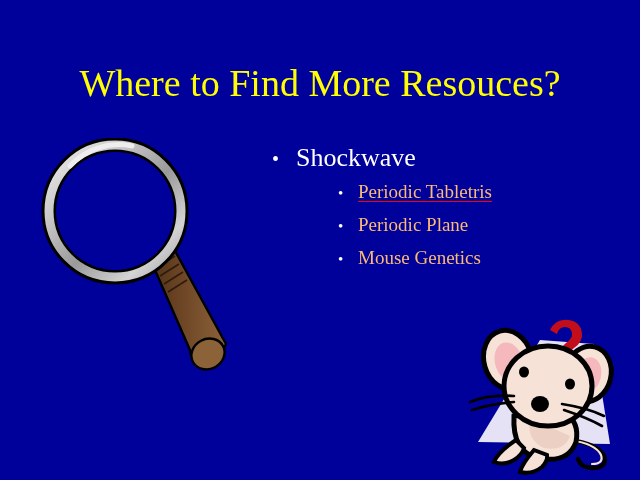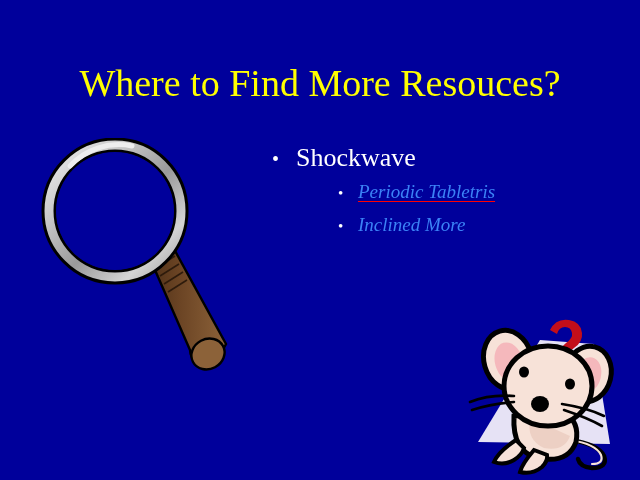--- a/index.html
+++ b/index.html
@@ -57,21 +57,21 @@
   .lvl1 .marker { width: 24px; font-size: 20px; }
 
   
   .lvl2 { font-size: 23px; line-height: 33px; padding-left: 36px; }
   .lvl2 .marker { width: 24px; font-size: 23px; }
   .lvl2 .txt { color: #FF0000; }
 
   
   .lvl3 { font-size: 19px; line-height: 31px; padding-left: 66px; }
   .lvl3 .marker { width: 20px; font-size: 15px; }
-  .lvl3 .txt { color: #3b82f6; font-style: italic; }
+  .lvl3 .txt { color: #fdba74; }
 
   .link {
     color: #FF0000;
     text-decoration: underline;
     text-decoration-color: #FF0000;
     text-underline-offset: 3px;
     cursor: pointer;
   }
 
   
@@ -137,23 +137,26 @@
       <span class="marker">•</span><span class="txt">Shockwave</span>
     </div>
 
 
     <div class="line lvl3">
       <span class="marker">•</span><span class="txt link">Periodic Tabletris</span>
     </div>
 
 
     <div class="line lvl3">
-      <span class="marker">•</span><span class="txt">Inclined More</span>
-    </div>
-
+      <span class="marker">•</span><span class="txt">Periodic Plane</span>
+    </div>
+
+    <div class="line lvl3">
+      <span class="marker">•</span><span class="txt">Mouse Genetics</span>
+    </div>
 
   </div>
 
   <div id="mouse-clip">
     <svg width="188" height="168" viewBox="0 0 188 168" xmlns="http://www.w3.org/2000/svg">
 
       <path d="M88 28 L142 32 L158 132 L26 130 Z" fill="#E6E2F5"></path>
 
       <g fill="#C20E1A">
         <path d="M98 18 Q104 6 117 8 Q129 10 130 21 Q131 30 122 36 Q116 40 115 47

